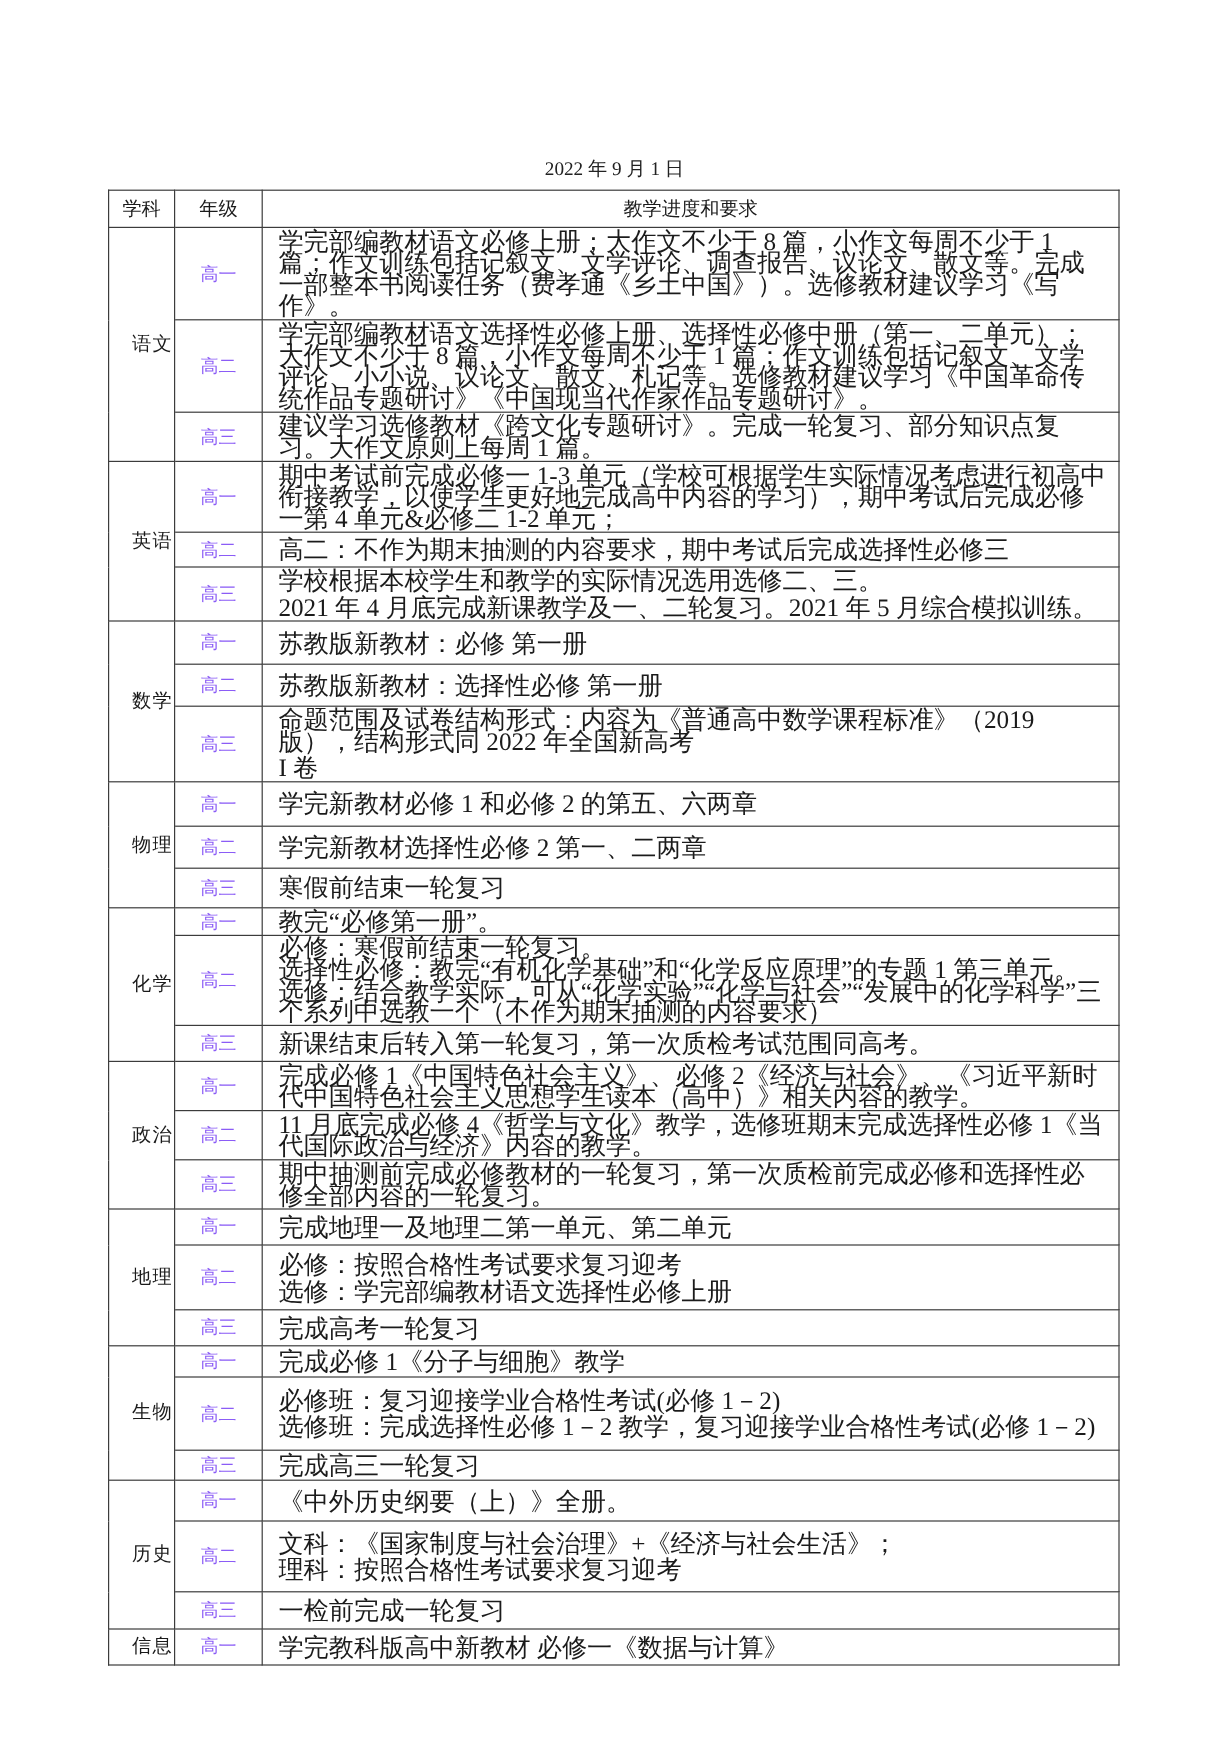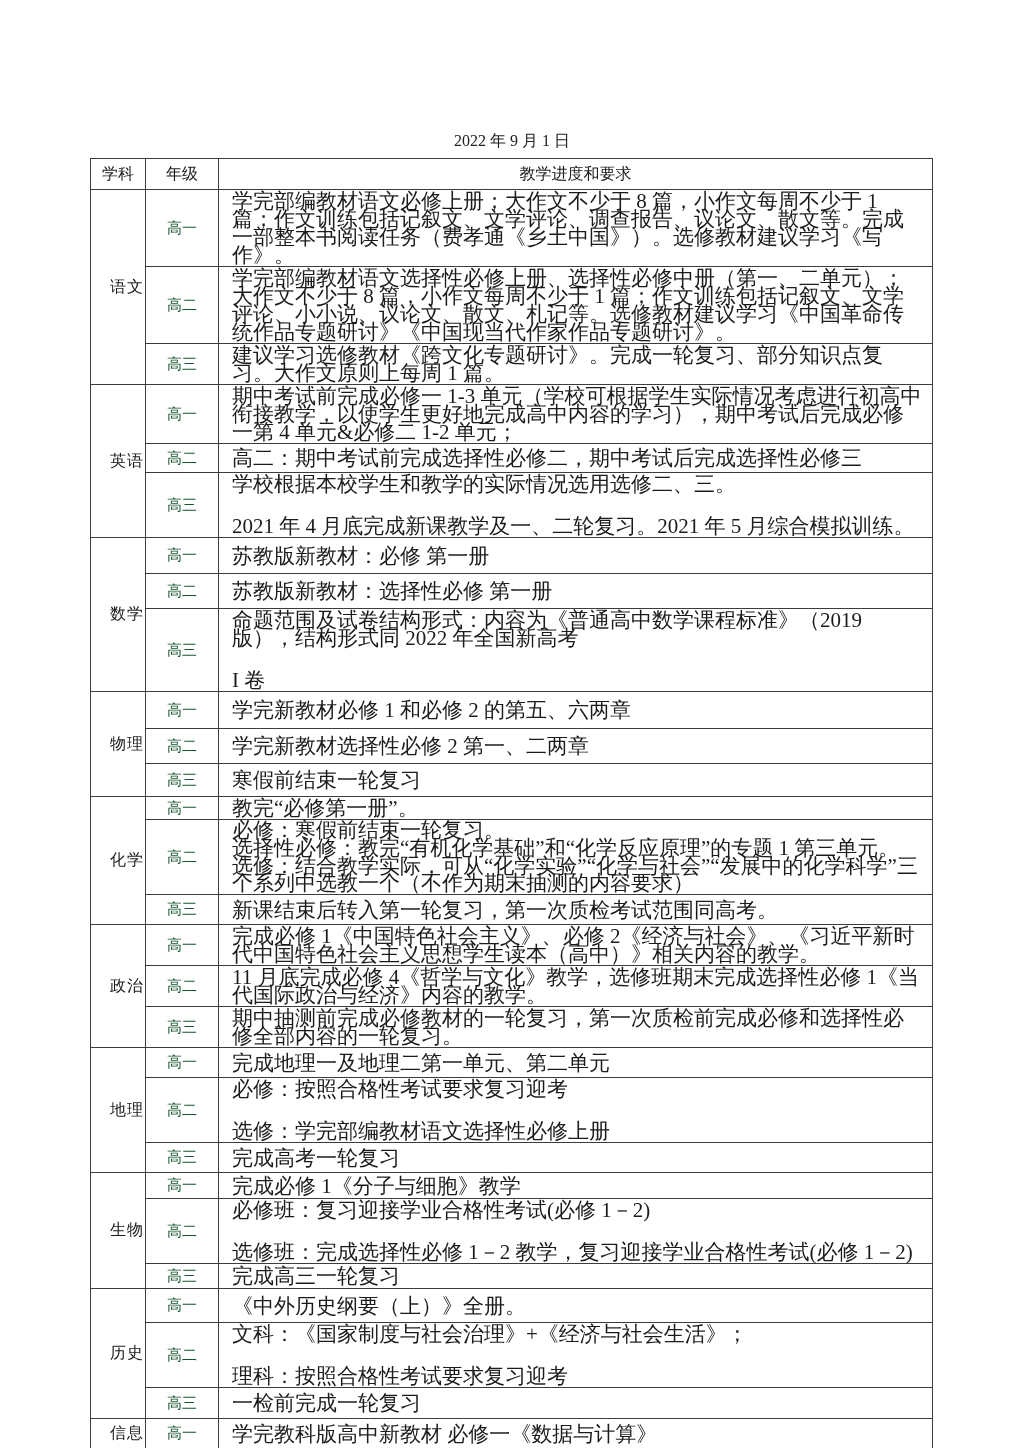--- a/index.html
+++ b/index.html
@@ -62,33 +62,33 @@
   }
   td.subject-cell {
     text-align: right;
     font-size: 16px;
     letter-spacing: 1px;
     color: #1a1a1a;
   }
   td.grade-cell {
     text-align: center;
     font-size: 15px;
-    color: #14532d;
+    color: #8b5cf6;
     font-family: Liberation Serif, serif;
   }
   td.content-cell {
     padding: 2px 8px 2px 13px;
     font-size: 21px;
     color: #1b1b1b;
   }
   .cell-line {
     line-height: 18px;
     text-align: left;
   }
-  .cell-line + .cell-line { margin-top: 24px; }
+  .cell-line + .cell-line { margin-top: 4px; }
   .cell-lines.n3 .cell-line + .cell-line { margin-top: 1px; }
   .cell-lines.n3 .cell-line { line-height: 17px; }
 </style>
 </head>
 <body>
 
 <div class="page">
 
 
   <div class="doc-date">2022 年 9 月 1 日</div>
@@ -138,21 +138,21 @@
           <td class="content-cell">
             <div class="cell-lines n1">
               <div class="cell-line">期中考试前完成必修一 1-3 单元（学校可根据学生实际情况考虑进行初高中衔接教学，以使学生更好地完成高中内容的学习），期中考试后完成必修一第 4 单元&amp;必修二 1-2 单元；</div>
             </div>
           </td>
         </tr>
         <tr style="height: 29px;">
           <td class="grade-cell">高二</td>
           <td class="content-cell">
             <div class="cell-lines n1">
-              <div class="cell-line">高二：期中考试前完成选择性必修二，期中考试后完成选择性必修三</div>
+              <div class="cell-line">高二：不作为期末抽测的内容要求，期中考试后完成选择性必修三</div>
             </div>
           </td>
         </tr>
         <tr style="height: 41px;">
           <td class="grade-cell">高三</td>
           <td class="content-cell">
             <div class="cell-lines n2">
               <div class="cell-line">学校根据本校学生和教学的实际情况选用选修二、三。</div>
               <div class="cell-line">2021 年 4 月底完成新课教学及一、二轮复习。2021 年 5 月综合模拟训练。</div>
             </div>

